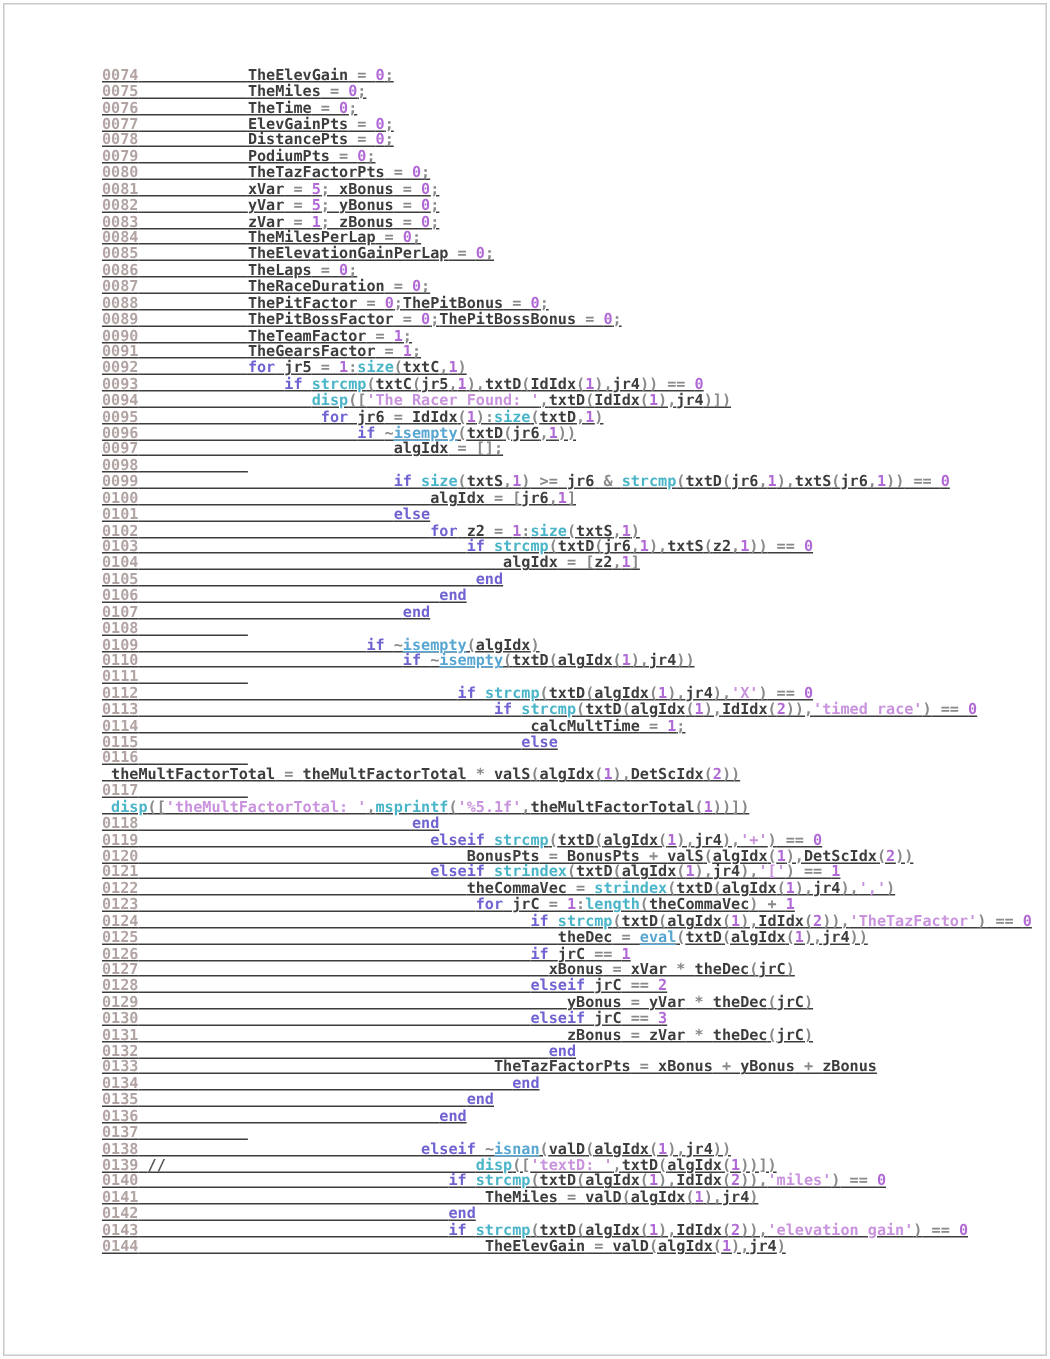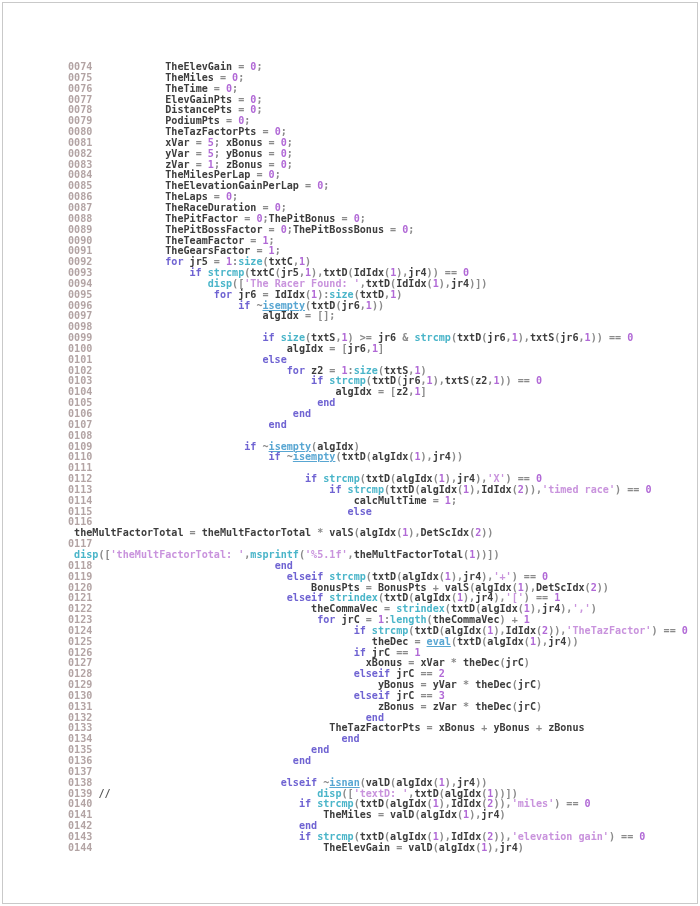--- a/index.html
+++ b/index.html
@@ -1,25 +1,26 @@
 <!DOCTYPE html>
 <html><head>
 <meta charset="utf-8">
 <style>
   html,body{margin:0;padding:0;background:#ffffff;}
   body{width:700px;height:906px;position:relative;overflow:hidden;
        font-family:"DejaVu Sans Mono", monospace;}
   .page{position:absolute;inset:0;background:#ffffff;}
   .frame{position:absolute;inset:2px;border:1px solid #c9c9c9;pointer-events:none;}
   .listing{
-    position:absolute;left:68px;top:62px;right:0;
+    position:absolute;left:68px;top:46px;right:0;
     font:bold 10.1px "DejaVu Sans Mono", monospace;
     line-height:10.85px;
     color:#3d3d3d;
     white-space:pre;
+    text-decoration:underline;
   }
   .row{height:10.85px;white-space:pre;}
   .t-ln{color:#b3a4a4;font-weight:bold;}
   .t-p {color:#3d3d3d;}
   .t-k {color:#6f63d2;}
   .t-f {color:#4ab5c9;}
   .t-u {color:#58a6d2;text-decoration:underline;}
   .t-n {color:#b169d6;}
   .t-s {color:#c993dd;}
   .t-o {color:#8a8a8a;}

